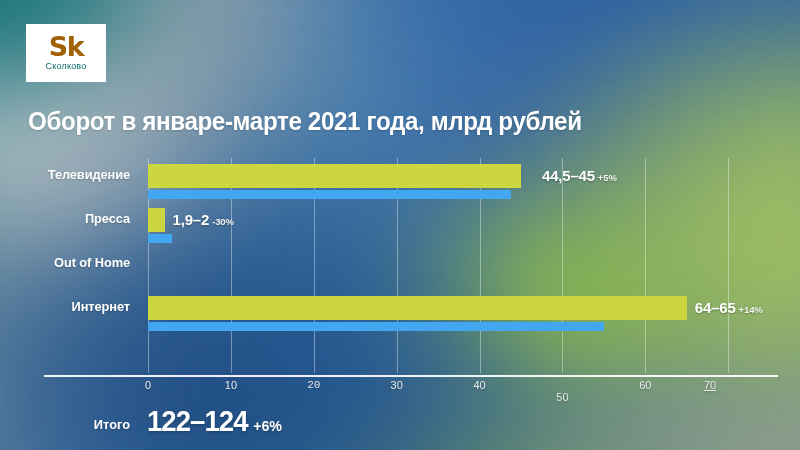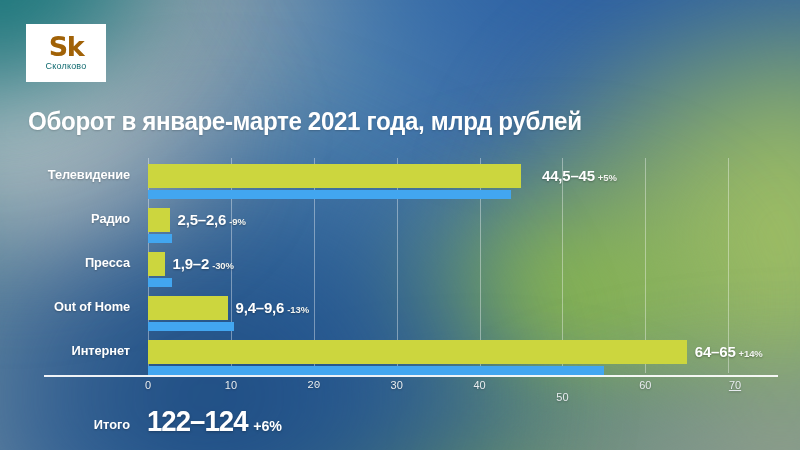--- a/index.html
+++ b/index.html
@@ -337,42 +337,29 @@
     <div class="rows" id="rows">
         <div class="row">
           <div class="row-label">Телевидение</div>
           <div class="bars">
             <div class="bar bar-curr" style="width: 373.026px; background: rgb(204, 214, 62);"></div>
             <div class="bar bar-prev" style="width: 363.079px; background: rgb(66, 166, 240);"></div>
             <div class="value-wrap" style="left: 378px; margin-left: 16px;"><span class="value-main">44,5–45</span><span class="value-delta">+5%</span></div>
           </div>
         </div>
         <div class="row">
-          <div class="row-label">Радио</div>
-          <div class="bars">
-            <div class="bar bar-curr" style="width: 21.5526px; background: rgb(204, 214, 62);"></div>
-            <div class="bar bar-prev" style="width: 24.0395px; background: rgb(66, 166, 240);"></div>
-            <div class="value-wrap" style="left: 29.5526px;"><span class="value-main">2,5–2,6</span><span class="value-delta">-9%</span></div>
-          </div>
-        </div>
-        <div class="row">
           <div class="row-label">Пресса</div>
           <div class="bars">
             <div class="bar bar-curr" style="width: 16.5789px; background: rgb(204, 214, 62);"></div>
             <div class="bar bar-prev" style="width: 24.0395px; background: rgb(66, 166, 240);"></div>
             <div class="value-wrap" style="left: 24.5789px; text-align: right;"><span class="value-main">1,9–2</span><span class="value-delta">-30%</span></div>
           </div>
         </div>
         <div class="row">
           <div class="row-label">Out of Home</div>
-          <div class="bars">
-            <div class="bar bar-curr" style="width: 79.5789px; background: rgb(204, 214, 62);"></div>
-            <div class="bar bar-prev" style="width: 86.2105px; background: rgb(66, 166, 240);"></div>
-            <div class="value-wrap" style="left: 87.5789px;"><span class="value-main">9,4–9,6</span><span class="value-delta">-13%</span></div>
-          </div>
         </div>
         <div class="row">
           <div class="row-label">Интернет</div>
           <div class="bars">
             <div class="bar bar-curr" style="width: 538.816px; background: rgb(204, 214, 62);"></div>
             <div class="bar bar-prev" style="width: 455.921px; background: rgb(66, 166, 240);"></div>
             <div class="value-wrap" style="left: 546.816px;"><span class="value-main">64–65</span><span class="value-delta">+14%</span></div>
           </div>
         </div>
       </div>
@@ -380,21 +367,21 @@
 
   <div class="axis-line"></div>
   <div class="axis-ticks" id="axis-ticks">
       <div class="tick" style="left: 0px;">0</div>
       <div class="tick" style="left: 82.8947px;">10</div>
       <div class="tick" style="left: 165.789px; font-family: Liberation Mono, monospace;">20</div>
       <div class="tick" style="left: 248.684px;">30</div>
       <div class="tick" style="left: 331.579px;">40</div>
       <div class="tick" style="left: 414.474px; margin-top: 12px;">50</div>
       <div class="tick" style="left: 497.368px;">60</div>
-      <div class="tick" style="left: 587px; text-decoration: underline;">70</div>
+      <div class="tick" style="left: 562px; text-decoration: underline;">70</div>
     </div>
 
   <div class="total">
     <div class="total-label">Итого</div>
     <div class="total-value">
       <span>122–124</span><span class="total-delta">+6%</span>
     </div>
   </div>
 
 </div>

